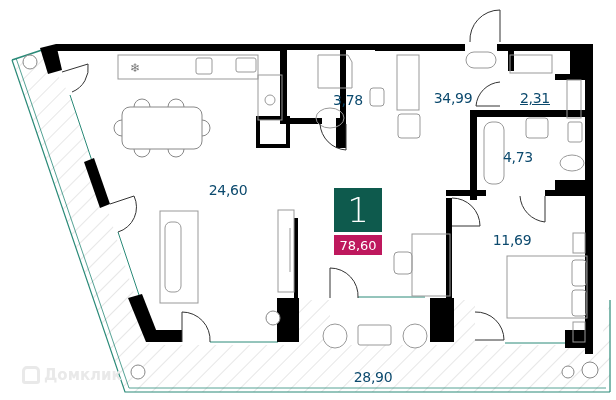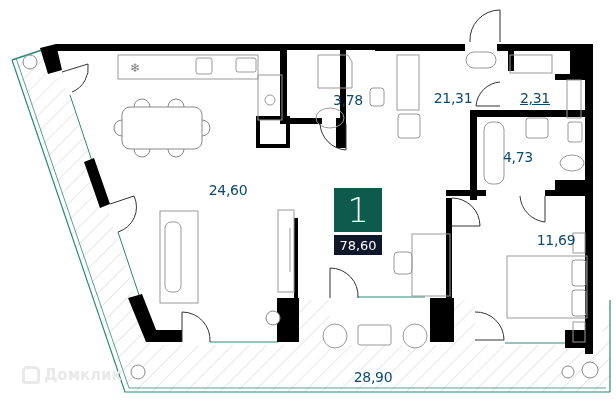--- a/index.html
+++ b/index.html
@@ -1,21 +1,21 @@
 <!DOCTYPE html>
 <html><head>
 <meta charset="utf-8">
 <style>
   html, body { margin:0; padding:0; background:#ffffff; }
   body { width:616px; height:400px; overflow:hidden; position:relative; font-family:"Liberation Sans", sans-serif; }
   #plan { position:absolute; left:0; top:0; width:616px; height:400px; }
   .room-label { position:absolute; font-family:"DejaVu Sans", sans-serif; font-size:14px; color:#0c4a6e; letter-spacing:-0.3px; transform:translate(-50%,-50%); white-space:nowrap; }
   .badge { position:absolute; left:334px; top:188px; width:48px; }
   .badge-rooms { background:#0e5a4d; color:#fff; height:44px; display:flex; align-items:center; justify-content:center; font-family:"DejaVu Sans", sans-serif; font-size:34px; font-weight:200; }
-  .badge-area { margin-top:3px; background:#0f172a; color:#fff; height:20px; display:flex; align-items:center; justify-content:center; font-family:"DejaVu Sans", sans-serif; font-size:13px; }
+  .badge-area { margin-top:3px; background:#be185d; color:#fff; height:20px; display:flex; align-items:center; justify-content:center; font-family:"DejaVu Sans", sans-serif; font-size:13px; }
   .watermark { position:absolute; left:22px; top:366px; display:flex; align-items:center; gap:4px; color:#e9e9e9; font-family:"DejaVu Sans", sans-serif; font-size:15px; font-weight:bold; }
   .wm-icon { width:18px; height:18px; border:3px solid #e9e9e9; border-radius:5px 5px 3px 3px; box-sizing:border-box; }
 </style>
 </head>
 <body>
 
 <svg id="plan" viewBox="0 0 616 400" xmlns="http://www.w3.org/2000/svg">
   <defs>
     <pattern id="hatch" patternUnits="userSpaceOnUse" width="12" height="12" patternTransform="rotate(45)">
       <line x1="0" y1="0" x2="0" y2="12" stroke="#cfcfcf" stroke-width="1"></line>
@@ -152,24 +152,24 @@
     <path d="M500,42 L500,10 A30,30 0 0 0 470,42"></path>
     <path d="M500,82 A26,26 0 0 0 476,106 L500,106"></path>
     <path d="M452,198 A28,28 0 0 1 480,226 L452,226"></path>
     <path d="M520,196 A28,28 0 0 0 545,222 L545,196"></path>
     <path d="M475,312 A28,28 0 0 1 504,340 L475,340"></path>
   </g>
 </svg>
 
 <div class="room-label" style="left:228px;top:190px;">24,60</div>
 <div class="room-label" style="left:348px;top:100px;">3,78</div>
-<div class="room-label" style="left:453px;top:98px;">21,31</div>
+<div class="room-label" style="left:453px;top:98px;">34,99</div>
 <div class="room-label" style="left:535px;top:98px;text-decoration:underline;">2,31</div>
 <div class="room-label" style="left:518px;top:157px;">4,73</div>
-<div class="room-label" style="left:512px;top:240px;margin-left:44px;">11,69</div>
+<div class="room-label" style="left:512px;top:240px;">11,69</div>
 <div class="room-label" style="left:373px;top:377px;">28,90</div>
 
 <div class="badge">
   <div class="badge-rooms">1</div>
   <div class="badge-area">78,60</div>
 </div>
 
 <div class="watermark">
   <div class="wm-icon"></div>
   <span>Домклик</span>

